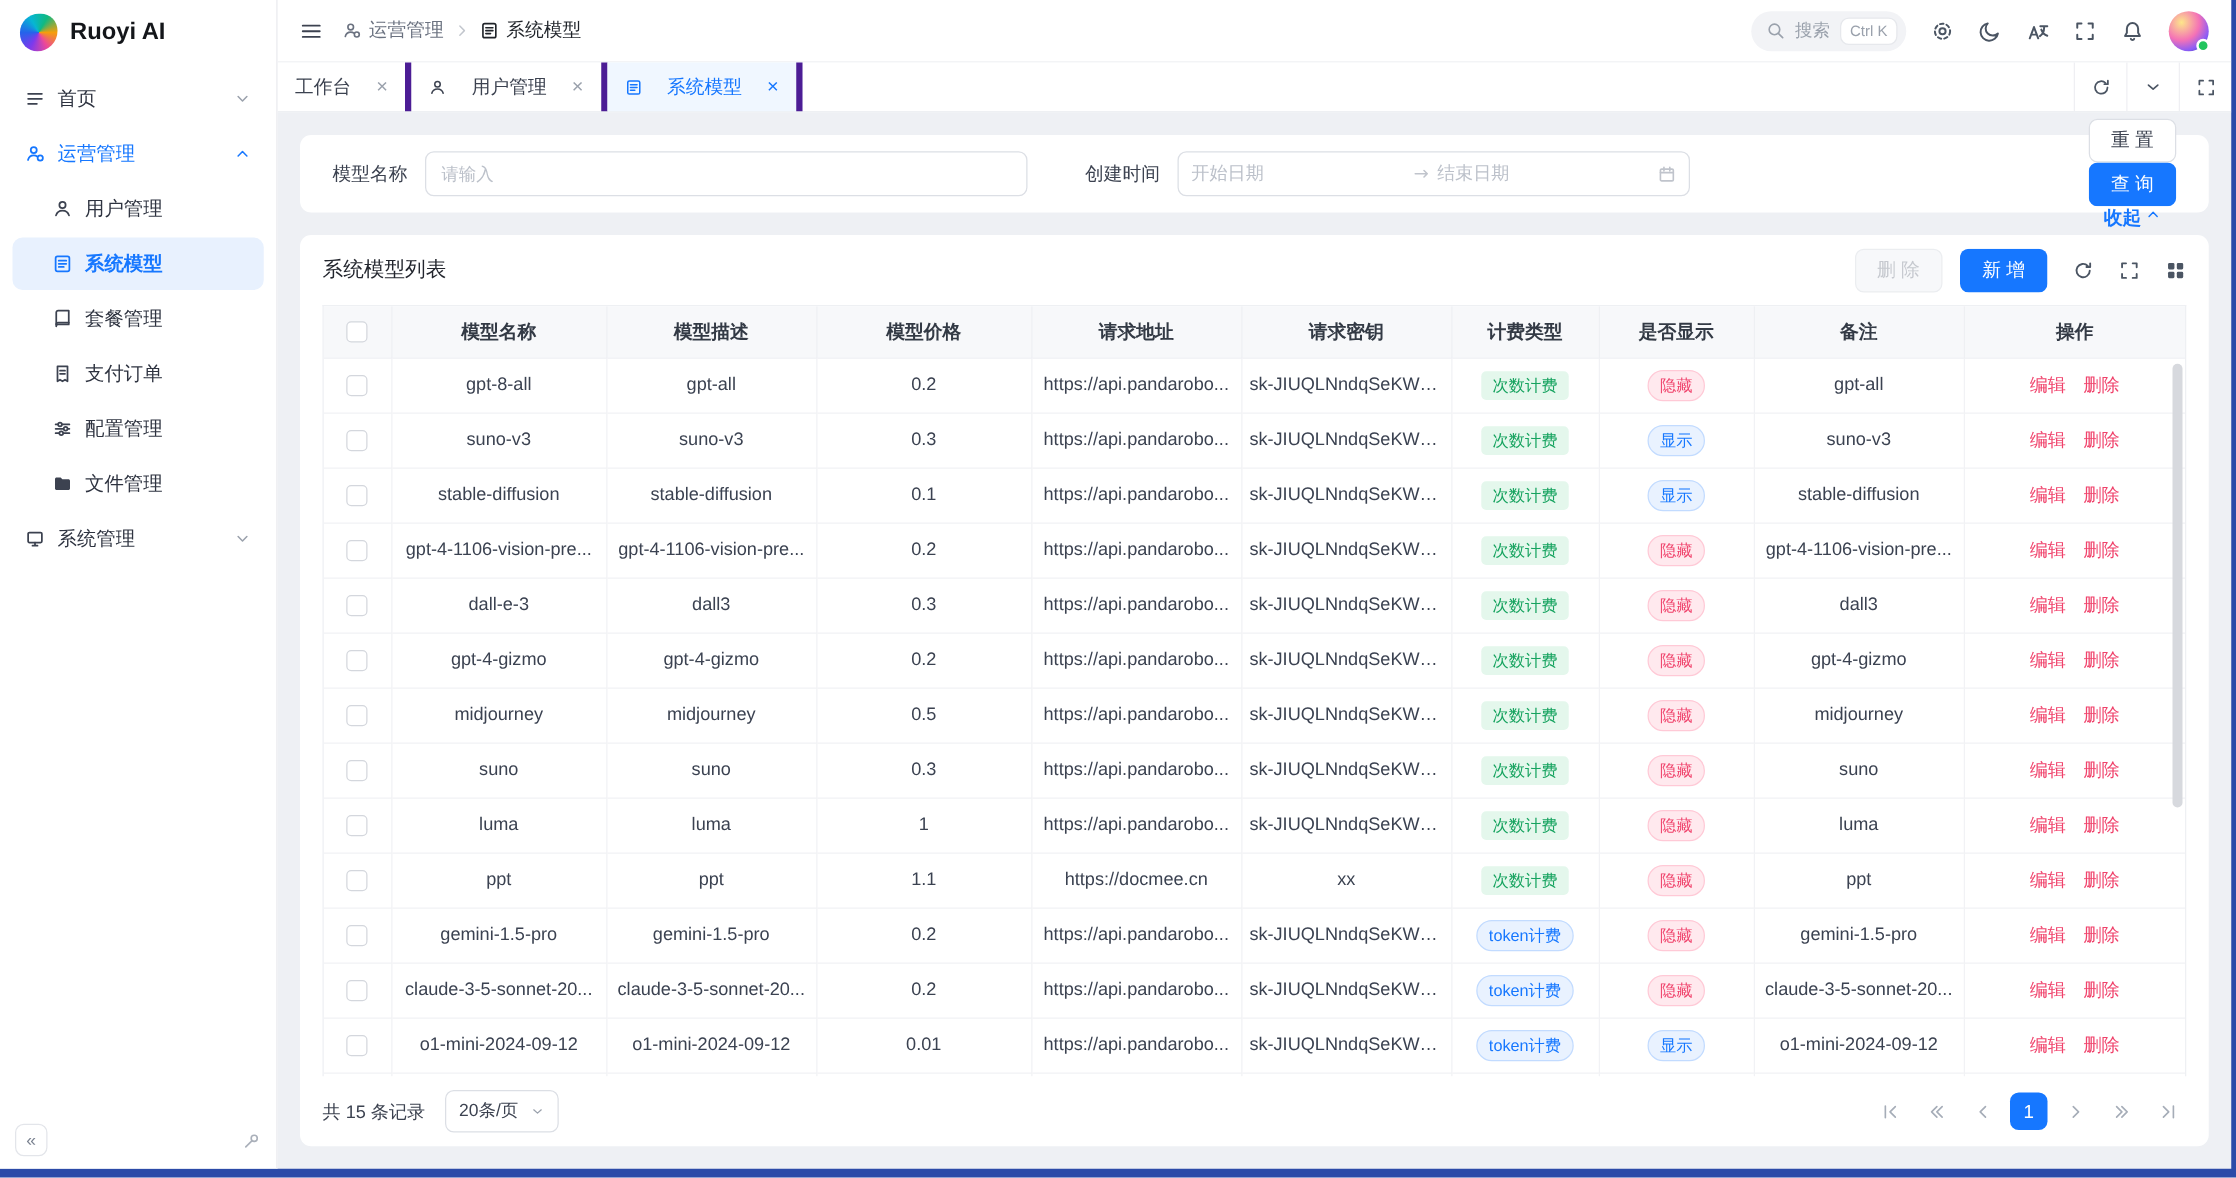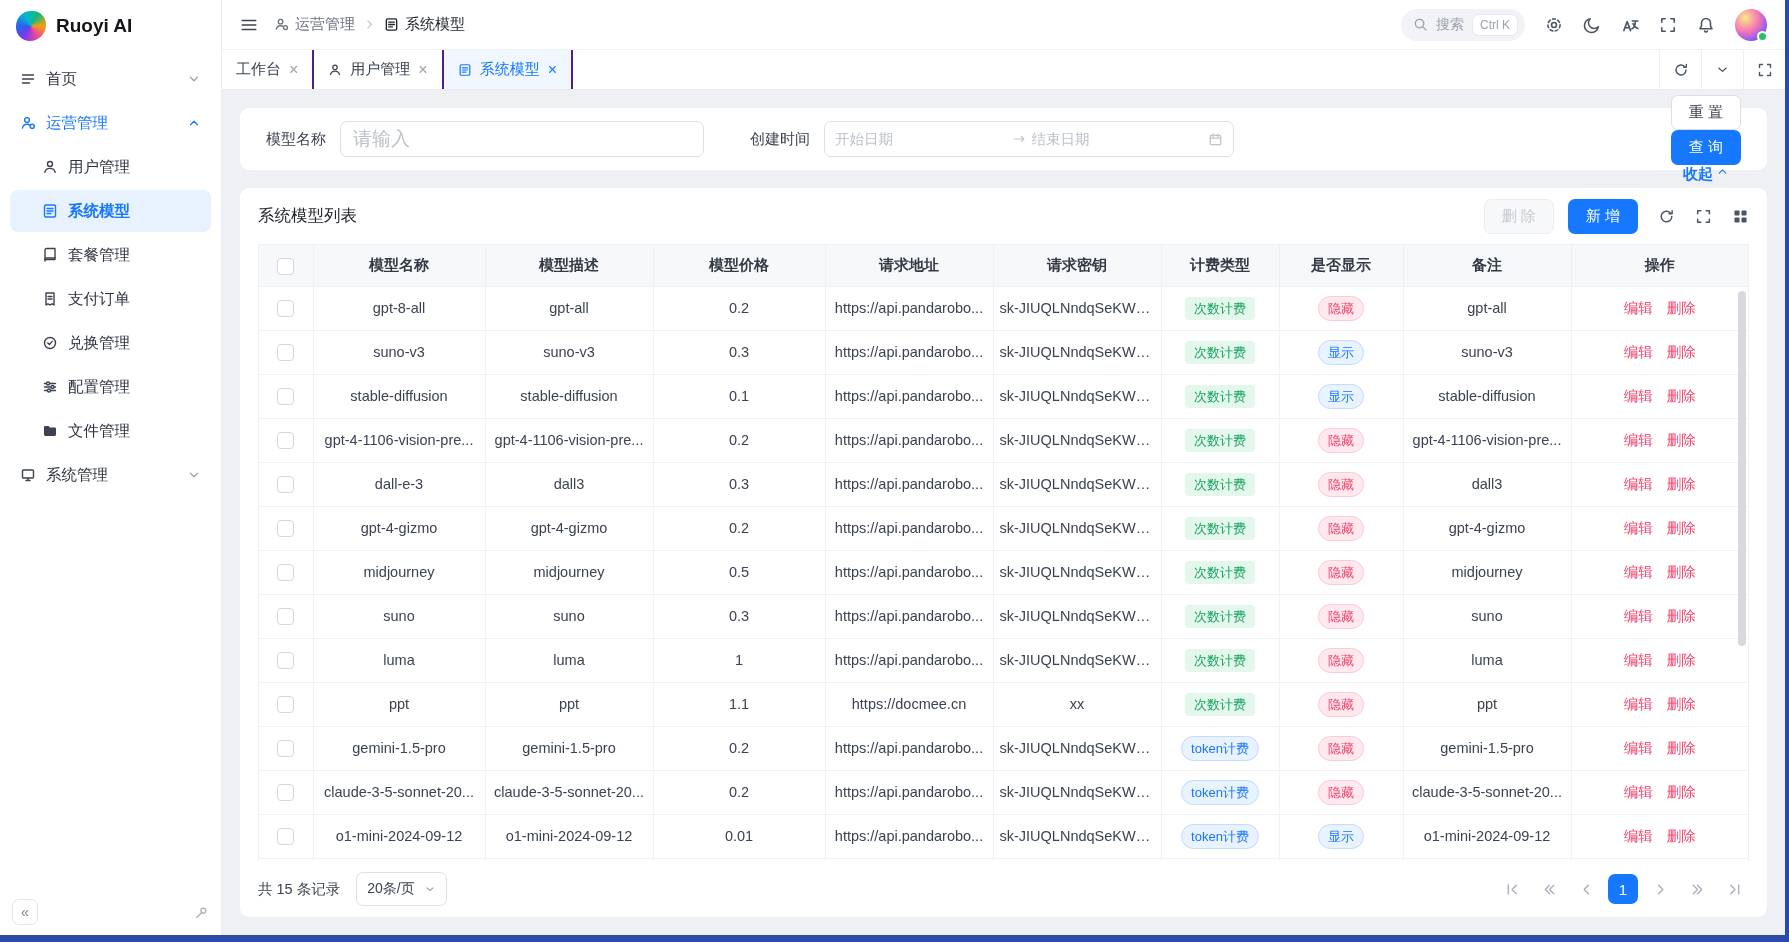--- a/index.html
+++ b/index.html
@@ -32,32 +32,32 @@
 .crumb.current{color:#1f2329;}
 .crumb-sep{color:#c2c6cd;display:flex;}
 .topbar-right{margin-left:auto;display:flex;align-items:center;gap:20px;}
 .search-pill{height:32px;background:#f2f3f6;border-radius:999px;display:flex;align-items:center;gap:8px;padding:0 7px 0 12px;color:#9aa1ac;font-size:14px;cursor:pointer;}
 .kbd{background:#fff;border:1px solid #e6e8ec;border-radius:7px;padding:3px 7px;font-size:12px;color:#9aa1ac;}
 .tb-icon{color:#4b5563;display:flex;cursor:pointer;}
 .avatar{width:32px;height:32px;border-radius:50%;background:radial-gradient(circle at 32% 28%,#fde68a,#f472b6 45%,#8b5cf6 72%,#1e3a8a);position:relative;cursor:pointer;flex-shrink:0;}
 .status-dot{position:absolute;right:-1px;bottom:-1px;width:11px;height:11px;border-radius:50%;background:#22c55e;border:2px solid #fff;}
 
 .tabbar{height:40px;background:#fff;border-bottom:1px solid #e9ebef;display:flex;align-items:stretch;flex-shrink:0;}
-.tab{display:flex;align-items:center;gap:8px;padding:0 14px;font-size:15px;color:#3c4250;border-right:2px solid #4c1d95;cursor:pointer;}
+.tab{display:flex;align-items:center;gap:20px;padding:0 14px;font-size:15px;color:#3c4250;border-right:5px solid #4c1d95;cursor:pointer;}
 .tab .tab-icon{display:flex;color:#3c4250;}
 .tab-close{color:#9aa1ac;font-size:16px;line-height:1;cursor:pointer;}
 .tab.active{color:#1677ff;background:#f0f7ff;}
 .tab.active .tab-icon,.tab.active .tab-close{color:#1677ff;}
 .tabbar-controls{margin-left:auto;display:flex;align-items:stretch;}
 .tbc{width:42px;display:flex;align-items:center;justify-content:center;color:#4b5563;border-left:1px solid #efeff3;cursor:pointer;}
 
 .content{flex:1;padding:18px;display:flex;flex-direction:column;gap:18px;min-height:0;}
 .filter-card{height:62px;background:#fff;border-radius:9px;display:flex;align-items:center;padding:0 26px;flex-shrink:0;}
 .f-label{font-size:15px;color:#3c4250;margin-right:14px;white-space:nowrap;}
-.f-input{width:364px;height:36px;border:1px solid #dcdfe5;border-radius:7px;padding:0 12px;font-size:19px;color:#333;outline:none;background:#fff;}
+.f-input{width:482px;height:36px;border:1px solid #dcdfe5;border-radius:7px;padding:0 12px;font-size:14px;color:#333;outline:none;background:#fff;}
 input::placeholder{color:#bcc1ca;}
 .gap40{width:46px;flex-shrink:0;}
 .date-range{width:410px;height:36px;border:1px solid #dcdfe5;border-radius:7px;display:flex;align-items:center;padding:0 10px;gap:6px;background:#fff;}
 .d-input{border:none;outline:none;flex:1;font-size:14.5px;min-width:0;background:transparent;}
 .d-arrow,.d-cal{color:#c0c4cc;display:flex;flex-shrink:0;}
 .filter-actions{margin-left:auto;display:flex;align-items:center;flex-direction:column;}
 .btn{height:35px;border-radius:7px;font-size:15px;display:flex;align-items:center;justify-content:center;padding:0 17px;cursor:pointer;border:1px solid transparent;white-space:nowrap;}
 .btn-plain{background:#fff;border-color:#dcdfe5;color:#3c4250;}
 .btn-primary{background:#1677ff;color:#ffffff;}
 .btn-disabled{background:#f7f8fa;border-color:#ebedf0;color:#c6c9cf;}
@@ -163,29 +163,20 @@
           <span>套餐管理</span>
         </div>
         <div class="menu-item">
           <span class="mi-icon">
               <svg class="si" width="16" height="16" viewBox="0 0 16 16">
                 <path d="M4 2h8v12l-2-1.2L8 14l-2-1.2L4 14z"></path>
                 <path d="M6 5.5h4M6 8h4"></path>
               </svg>
             </span>
           <span>支付订单</span>
-        </div>
-        <div class="menu-item">
-          <span class="mi-icon">
-              <svg class="si" width="16" height="16" viewBox="0 0 16 16">
-                <circle cx="8" cy="8" r="5.5"></circle>
-                <path d="M5.8 8l1.6 1.6 2.8-3.2"></path>
-              </svg>
-            </span>
-          <span>兑换管理</span>
         </div>
         <div class="menu-item">
           <span class="mi-icon">
               <svg class="si" width="16" height="16" viewBox="0 0 16 16">
                 <path d="M2.5 4.5h11M2.5 8h11M2.5 11.5h11"></path>
                 <circle cx="6" cy="4.5" r="1.5" fill="#fff"></circle>
                 <circle cx="10.5" cy="8" r="1.5" fill="#fff"></circle>
                 <circle cx="7" cy="11.5" r="1.5" fill="#fff"></circle>
               </svg>
             </span>

